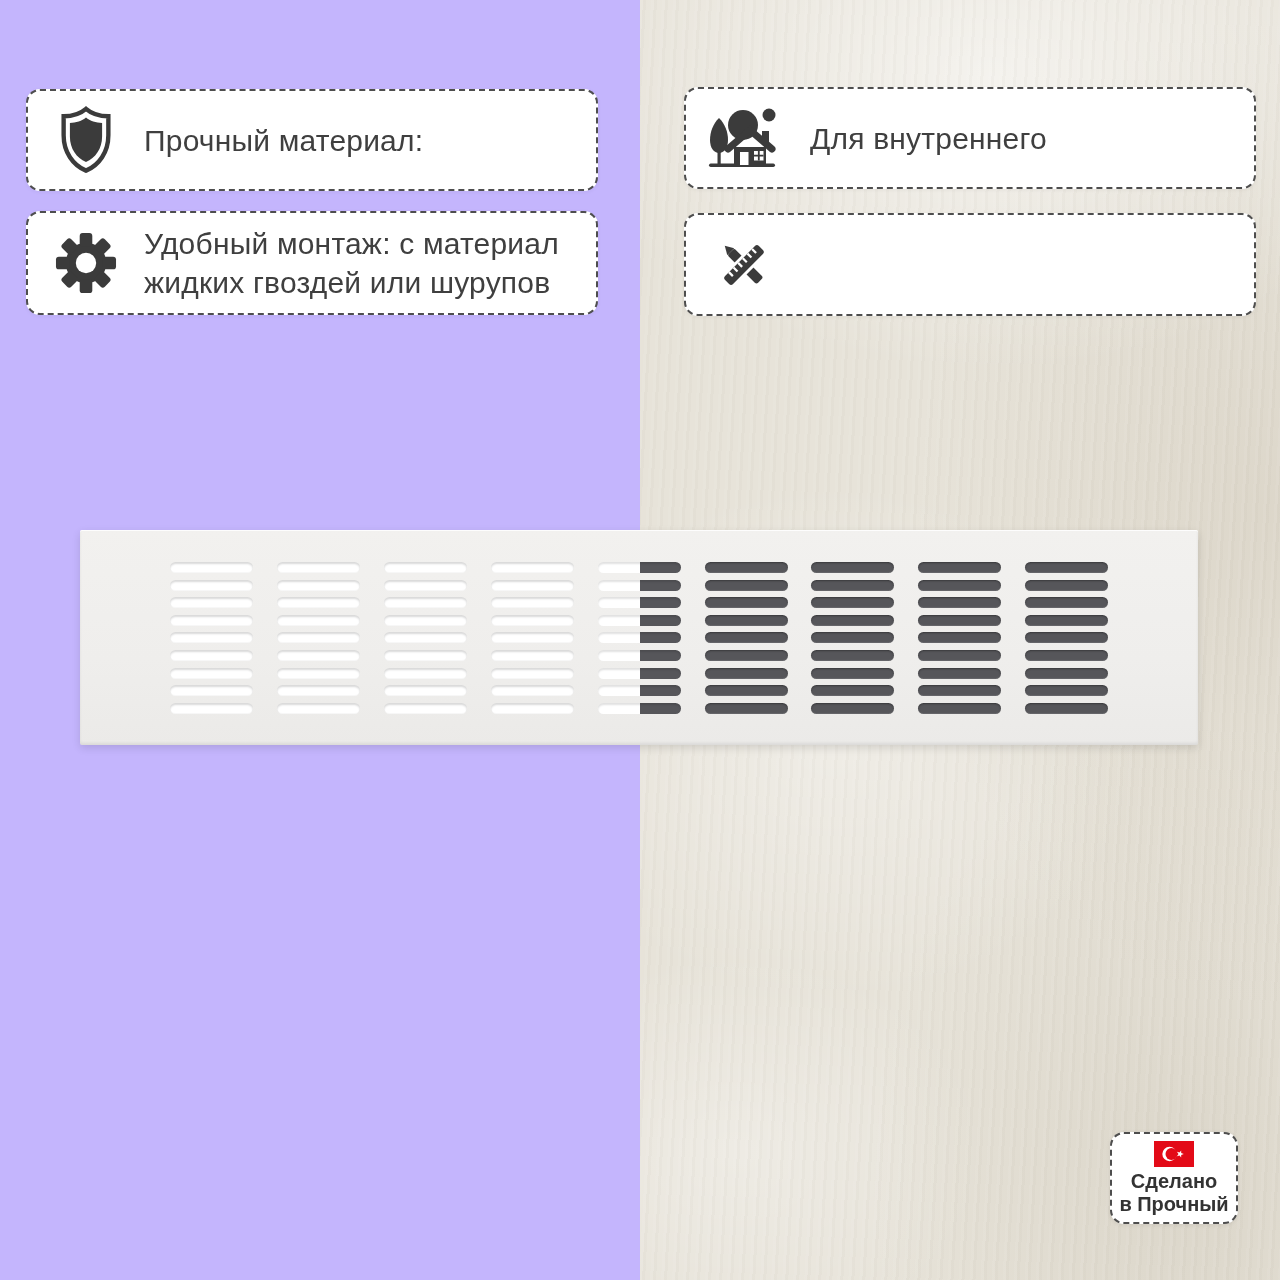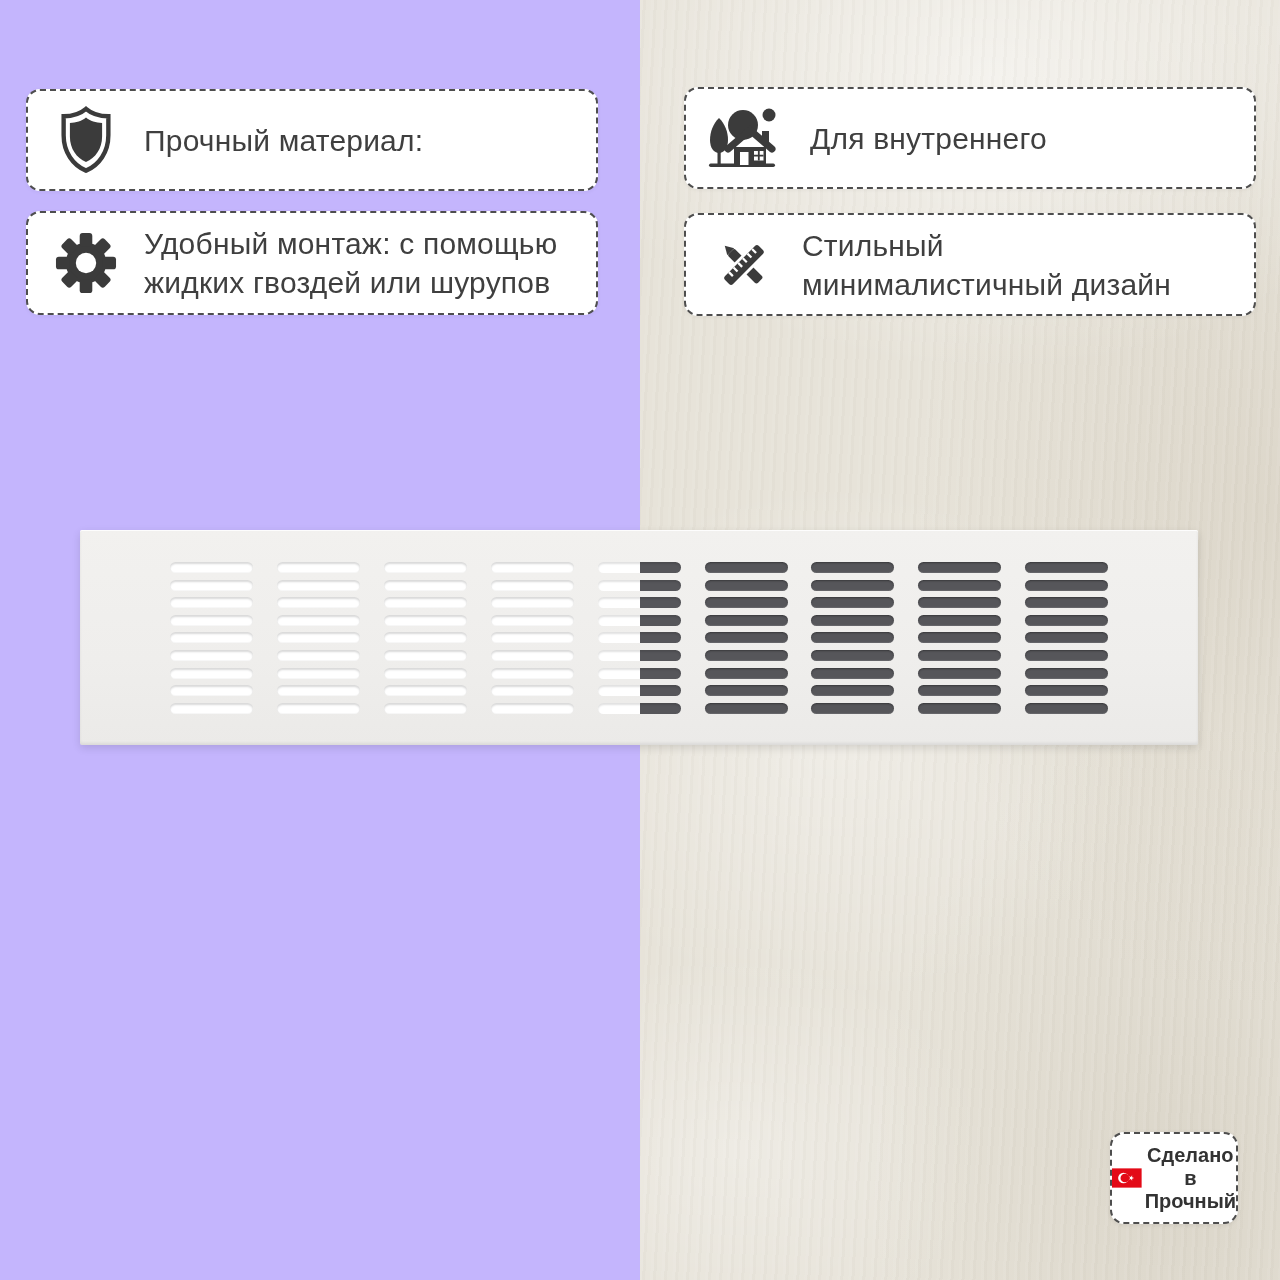--- a/index.html
+++ b/index.html
@@ -41,21 +41,21 @@
   }
   .slot{position:absolute;width:83px;height:11px;border-radius:6px;}
   .slot.light{background:#ffffff;box-shadow:inset 0 2px 2px rgba(0,0,0,0.15), inset 0 -1px 0 rgba(0,0,0,0.03);}
   .slot.dark{background:#56565a;box-shadow:inset 0 1px 2px rgba(0,0,0,0.35), inset 0 -1px 1px rgba(255,255,255,0.12);}
   .slot.mix{box-shadow:inset 0 2px 2px rgba(0,0,0,0.12);}
 
   
   .badge{
     position:absolute;left:1110px;top:1132px;width:128px;height:92px;
     background:#ffffff;border:2px dashed #4e4e4e;border-radius:14px;box-sizing:border-box;
-    display:flex;flex-direction:row;align-items:center;justify-content:center;gap:3px;
+    display:flex;flex-direction:column;align-items:center;justify-content:center;gap:3px;
     box-shadow:0 1px 4px rgba(0,0,0,0.08);
   }
   .badge-text{font-size:20px;line-height:23px;font-weight:bold;color:#333333;text-align:center;}
   .flag{display:block;}
 </style>
 </head>
 <body>
 
 <div class="canvas">
 
@@ -88,21 +88,21 @@
               <rect x="25.5" y="49" width="13" height="14" rx="3"></rect>
               <rect x="1" y="25.5" width="14" height="13" rx="3"></rect>
               <rect x="49" y="25.5" width="14" height="13" rx="3"></rect>
             </g>
           </g>
         </g>
         <circle cx="32" cy="32" r="10.5" fill="#ffffff"></circle>
       </svg>
     </div>
     <div class="feature-text">
-      <div>Удобный монтаж: с помощью</div>
+      <div>Удобный монтаж: с материал</div>
       <div>жидких гвоздей или шурупов</div>
     </div>
   </div>
 
   <div class="feature-box fb3">
     <div class="icon-wrap">
       <svg width="72" height="64" viewBox="0 0 72 64">
         <g fill="#3b3b3b">
           <circle cx="61" cy="9" r="6.5"></circle>
           <circle cx="35" cy="19" r="15"></circle>
@@ -135,24 +135,20 @@
           <g fill="#ffffff">
             <rect x="14" y="26" width="2.4" height="6"></rect>
             <rect x="21" y="26" width="2.4" height="6"></rect>
             <rect x="28" y="26" width="2.4" height="6"></rect>
             <rect x="35" y="26" width="2.4" height="6"></rect>
             <rect x="42" y="26" width="2.4" height="6"></rect>
             <rect x="49" y="26" width="2.4" height="6"></rect>
           </g>
         </g>
       </svg>
-    </div>
-    <div class="feature-text">
-      <div>Стильный</div>
-      <div>минималистичный дизайн</div>
     </div>
   </div>
 
   <div class="grille">
       <div class="slot light" style="left: 90px; top: 32px;"></div>
       <div class="slot light" style="left: 90px; top: 49.6px;"></div>
       <div class="slot light" style="left: 90px; top: 67.2px;"></div>
       <div class="slot light" style="left: 90px; top: 84.8px;"></div>
       <div class="slot light" style="left: 90px; top: 102.4px;"></div>
       <div class="slot light" style="left: 90px; top: 120px;"></div>

